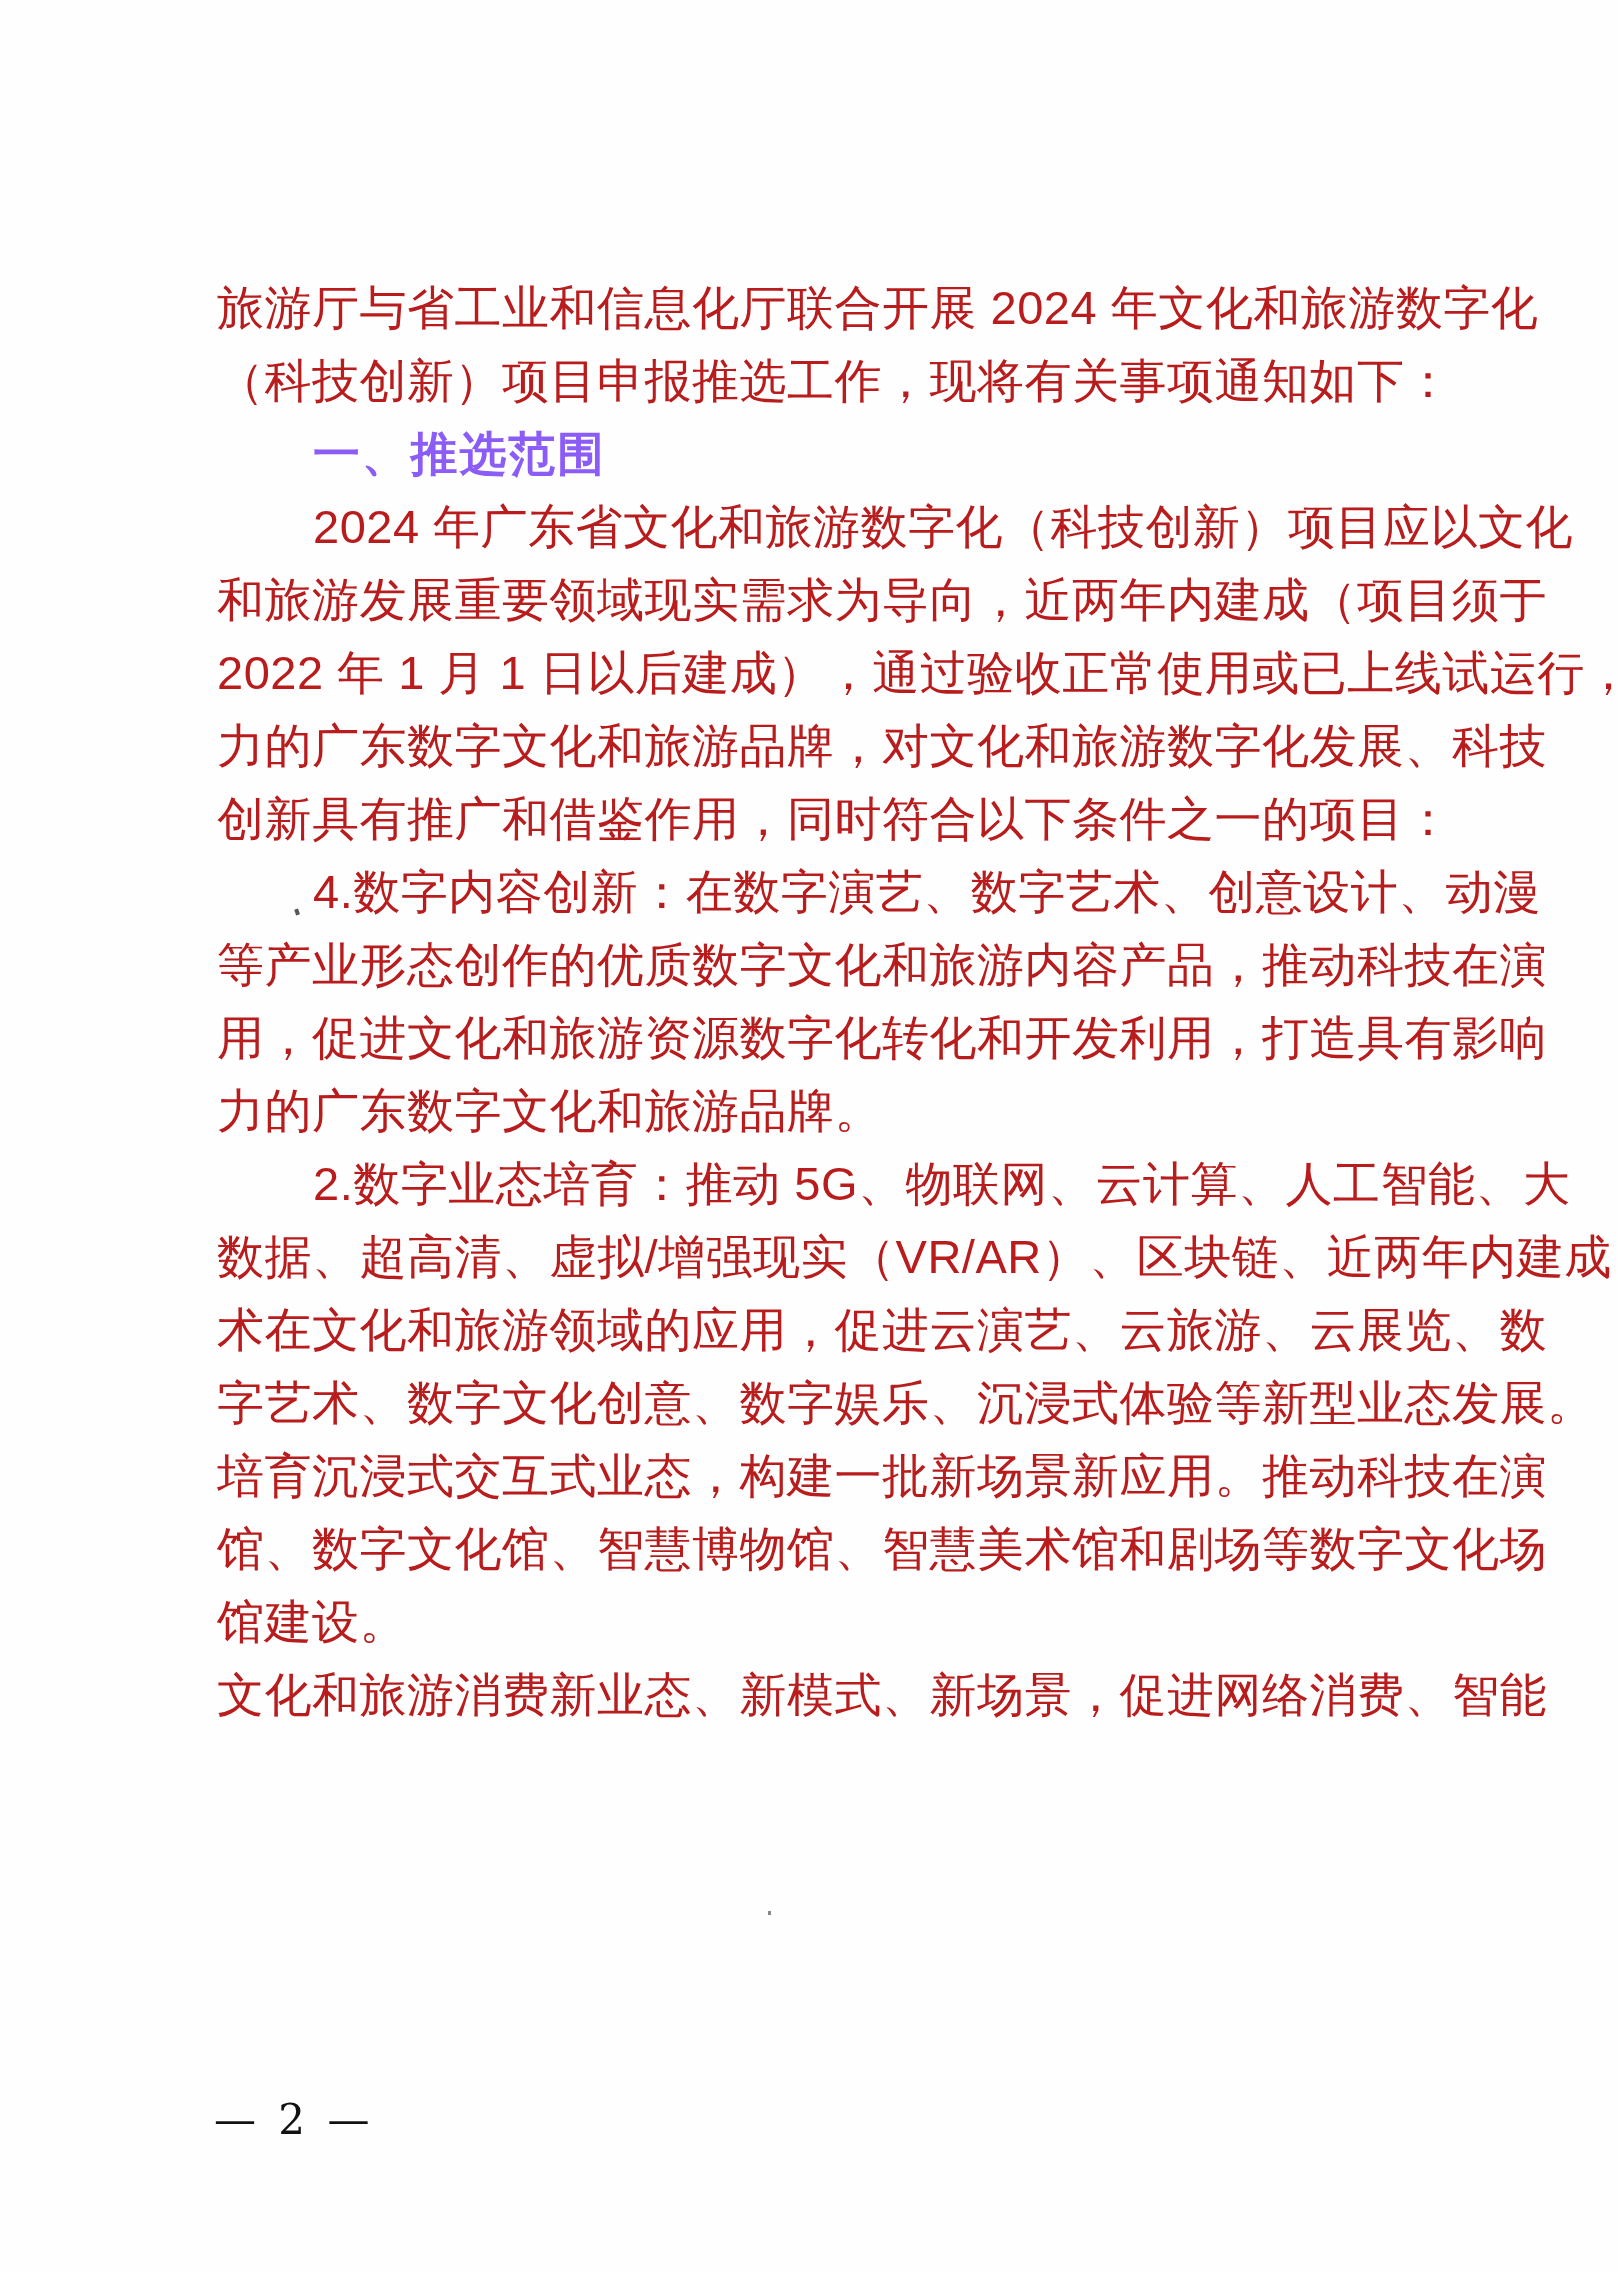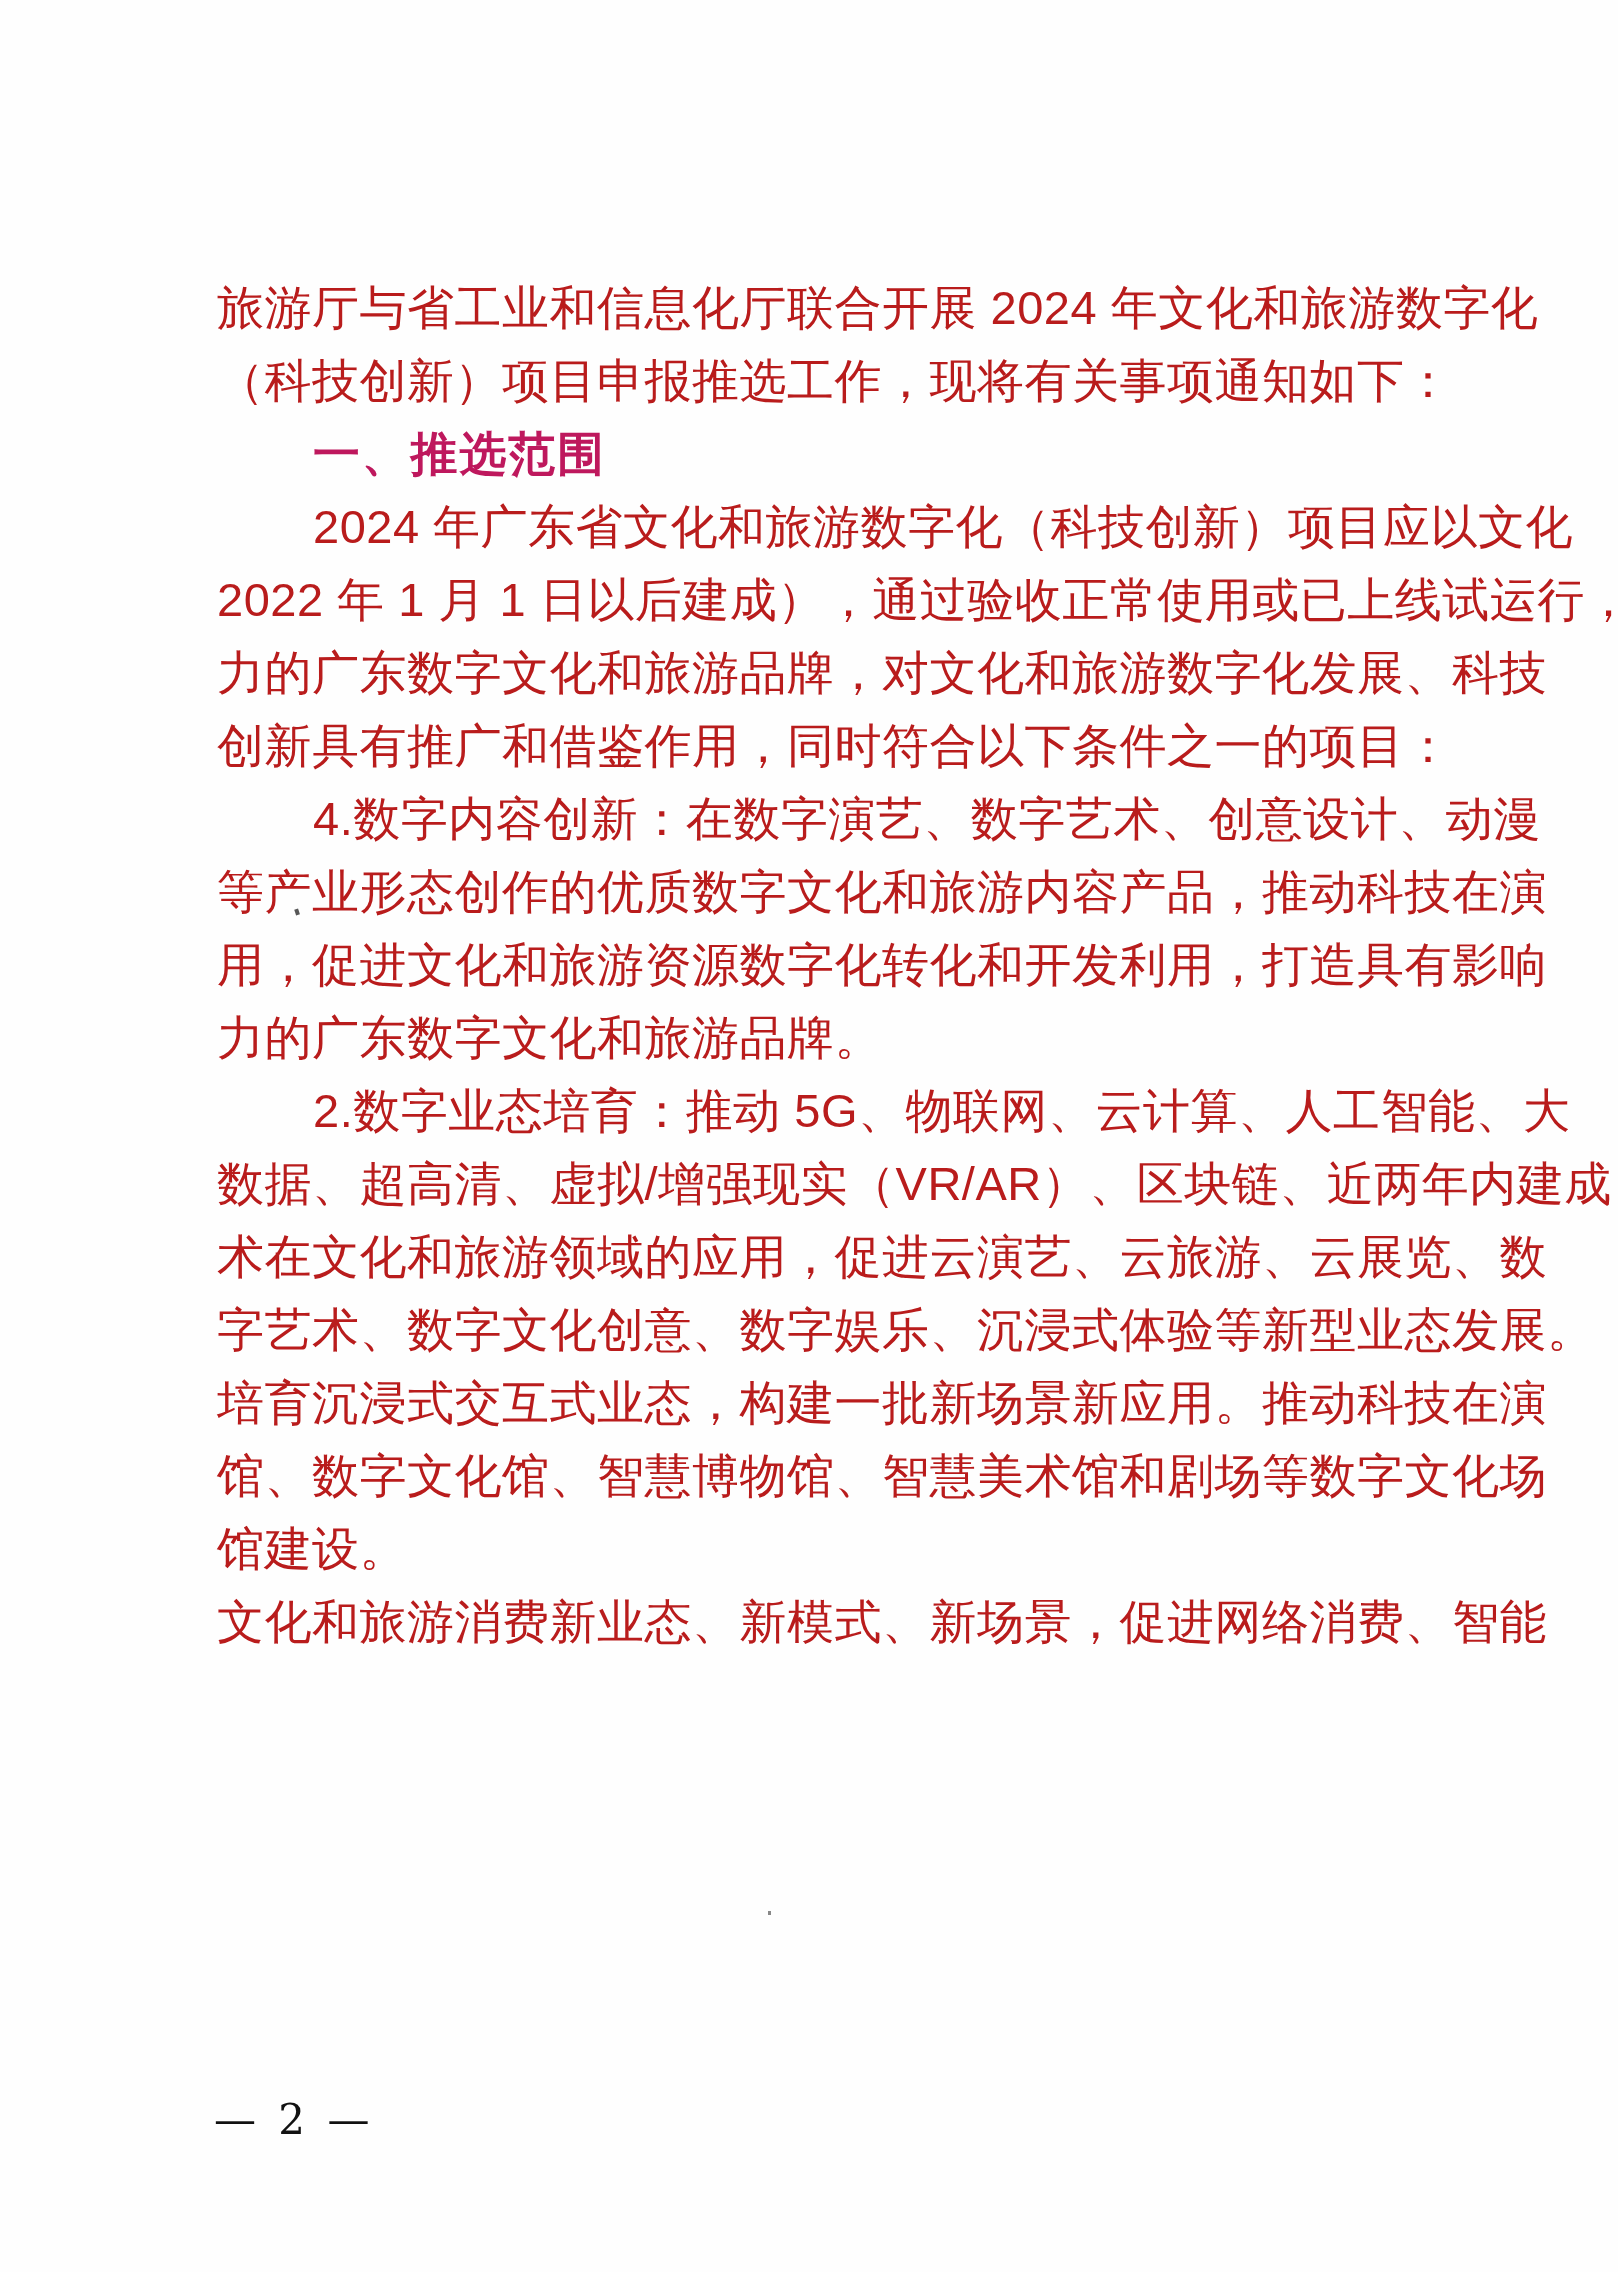--- a/index.html
+++ b/index.html
@@ -40,21 +40,21 @@
   
   .line.indent {
     text-indent: 96px;
   }
   
   .heading {
     font-family: "DejaVu Sans", "Liberation Sans", sans-serif;
     font-weight: 700;
     font-size: 47px;
     line-height: 73px;
-    color: #be185d;
+    color: #8b5cf6;
     text-indent: 96px;
     white-space: pre;
     letter-spacing: 1.8px;
   }
   
   .line.j {
     letter-spacing: 0.5px;
   }
   .footer {
     position: absolute;
@@ -98,20 +98,21 @@
 <div class="page">
 
   <div class="content">
 
     <div class="line j flush">旅游厅与省工业和信息化厅联合开展 2024 年文化和旅游数字化</div>
     <div class="line j flush">（科技创新）项目申报推选工作，现将有关事项通知如下：</div>
 
     <div class="heading">一、推选范围</div>
 
     <div class="line j indent">2024 年广东省文化和旅游数字化（科技创新）项目应以文化</div>
+    <div class="line j flush">和旅游发展重要领域现实需求为导向，近两年内建成（项目须于</div>
     <div class="line j flush">2022 年 1 月 1 日以后建成），通过验收正常使用或已上线试运行，</div>
     <div class="line j flush">力的广东数字文化和旅游品牌，对文化和旅游数字化发展、科技</div>
     <div class="line j flush">创新具有推广和借鉴作用，同时符合以下条件之一的项目：</div>
 
     <div class="line j indent">4.数字内容创新：在数字演艺、数字艺术、创意设计、动漫</div>
     <div class="line j flush">等产业形态创作的优质数字文化和旅游内容产品，推动科技在演</div>
     <div class="line j flush">用，促进文化和旅游资源数字化转化和开发利用，打造具有影响</div>
     <div class="line j flush">力的广东数字文化和旅游品牌。</div>
 
     <div class="line j indent">2.数字业态培育：推动 5G、物联网、云计算、人工智能、大</div>

